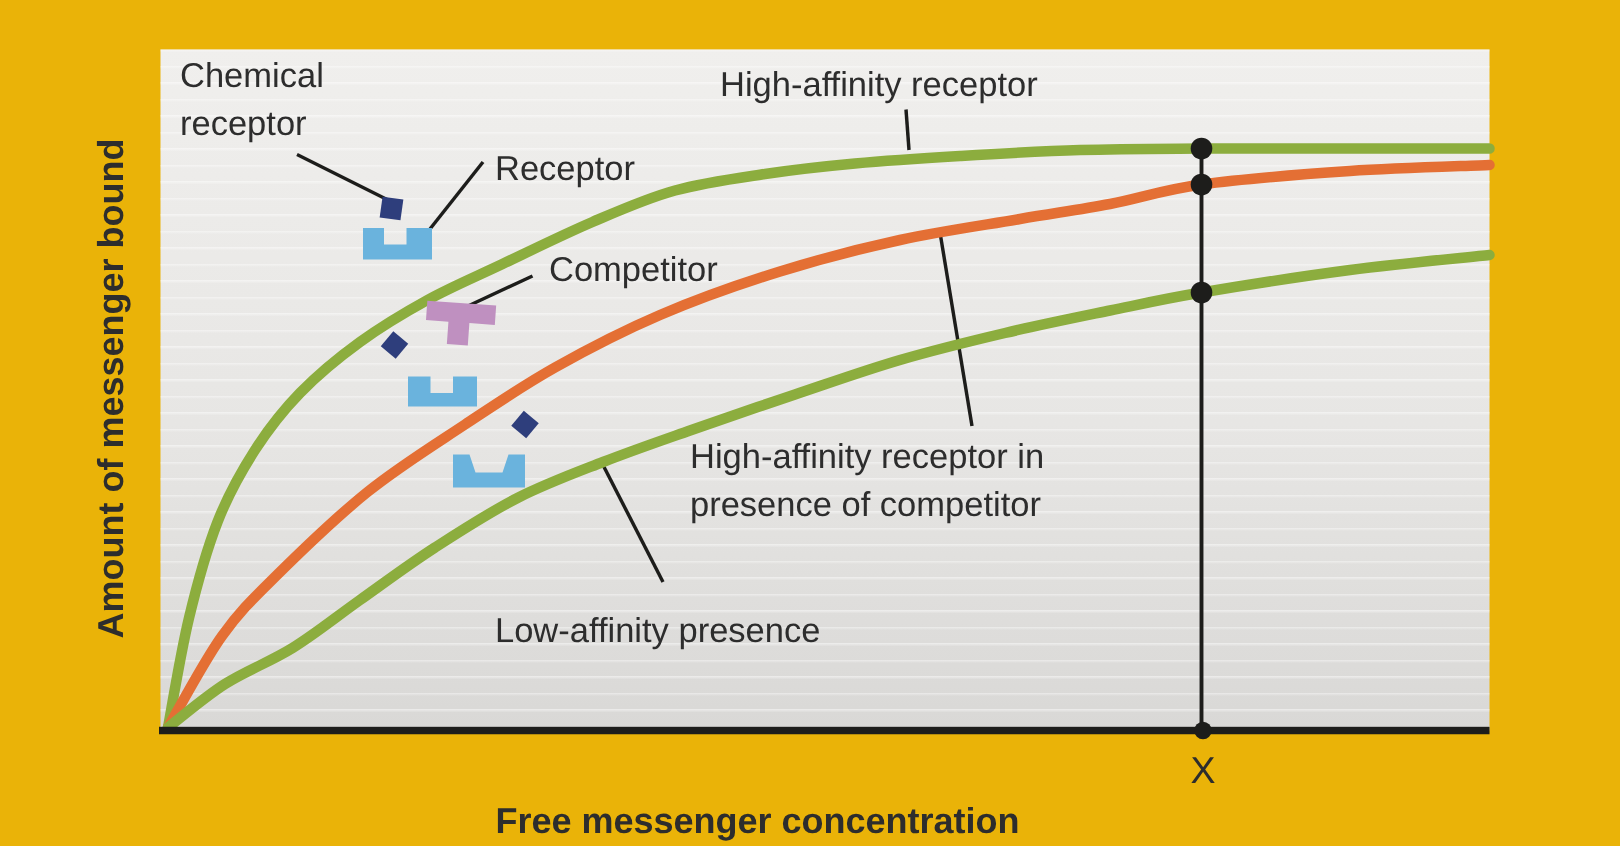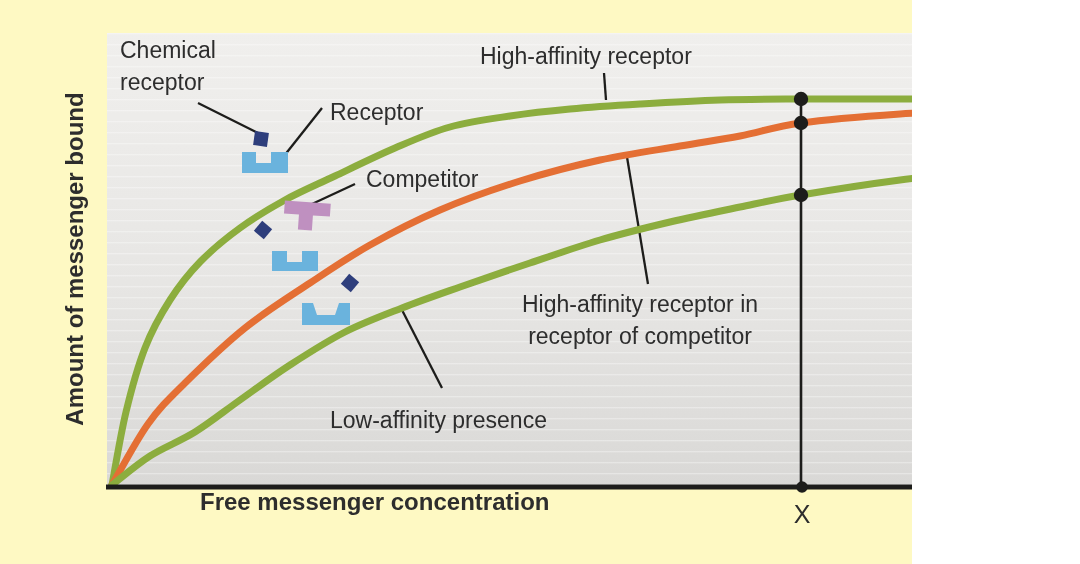--- a/index.html
+++ b/index.html
@@ -1,31 +1,31 @@
 <!DOCTYPE html>
 <html><head>
 <meta charset="utf-8">
 <style>
   html,body{margin:0;padding:0;background:#ffffff;}
   .stage{
-    position:relative;width:912px;height:564px;background:#fef9c3;overflow:hidden;
+    position:relative;width:1080px;height:564px;background:#eab308;overflow:hidden;
     font-family:"Liberation Sans",sans-serif;color:#2d2d2d;
   }
   .plot-bg{
     position:absolute;left:107px;top:33px;width:886px;height:454px;
     background:
       repeating-linear-gradient(to bottom, rgba(255,255,255,0.45) 0px, rgba(255,255,255,0) 2px, rgba(255,255,255,0) 11px),
       linear-gradient(to bottom,#f0efed 0%,#e7e6e4 55%,#d9d8d6 100%);
   }
   svg.overlay{position:absolute;left:0;top:0;}
   .lbl{position:absolute;font-size:23px;line-height:32px;white-space:nowrap;}
-  .lbl.center{text-align:center;white-space:normal;}
+  .lbl.center{white-space:normal;}
   .axis-label{position:absolute;font-size:24px;font-weight:bold;white-space:nowrap;}
   .ylab{left:75px;top:259px;transform:translate(-50%,-50%) rotate(-90deg);}
-  .xlab{left:200px;top:488px;width:610px;text-align:left;}
+  .xlab{left:200px;top:534px;width:610px;text-align:center;}
   .xmark{left:786px;top:500px;width:32px;text-align:center;font-size:25px;font-weight:normal;position:absolute;}
 </style>
 </head>
 <body>
 
 <div class="stage">
 
   <div class="plot-bg"></div>
 
   <svg id="chart-svg" class="overlay" width="1080" height="564" viewBox="0 0 1080 564">
@@ -72,21 +72,21 @@
   </div>
 
   <div class="lbl" style="left:330px;top:96px;">Receptor</div>
 
   <div class="lbl" style="left:366px;top:163px;">Competitor</div>
 
   <div class="lbl" style="left:480px;top:40px;">High-affinity receptor</div>
 
   <div class="lbl center" style="left:460px;top:288px;width:360px;">
     <div>High-affinity receptor in</div>
-    <div>receptor of competitor</div>
+    <div>presence of competitor</div>
   </div>
 
   <div class="lbl" style="left:330px;top:404px;">Low-affinity presence</div>
 
   <div class="axis-label ylab">Amount of messenger bound</div>
 
   <div class="axis-label xlab">Free messenger concentration</div>
 
   <div class="xmark">X</div>
 

